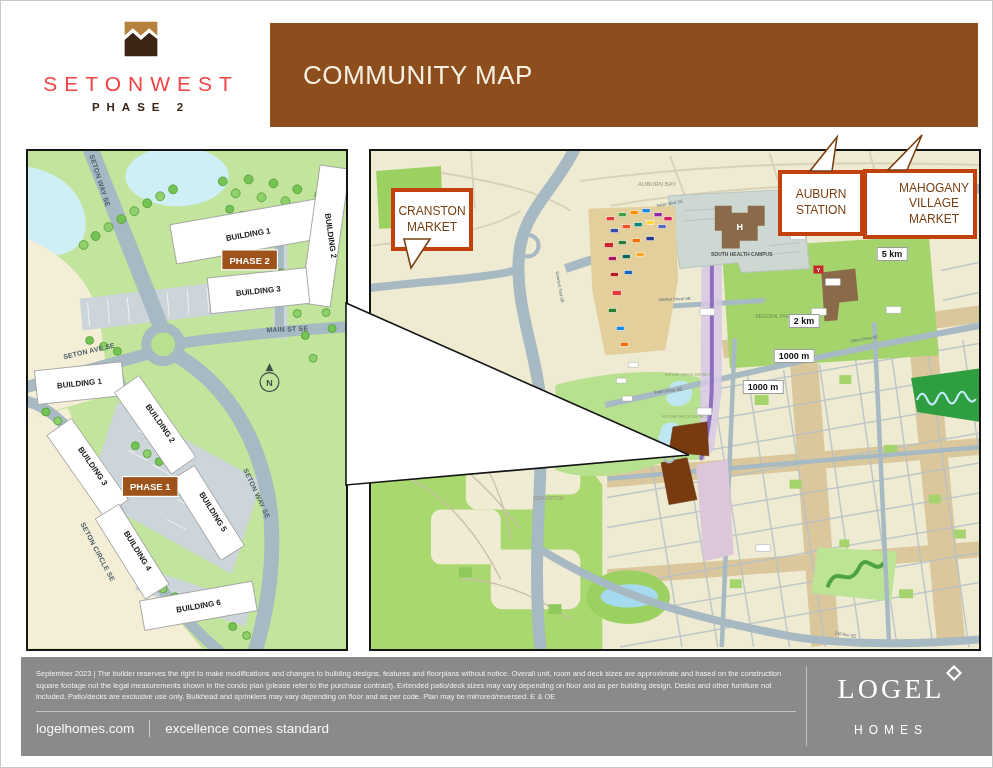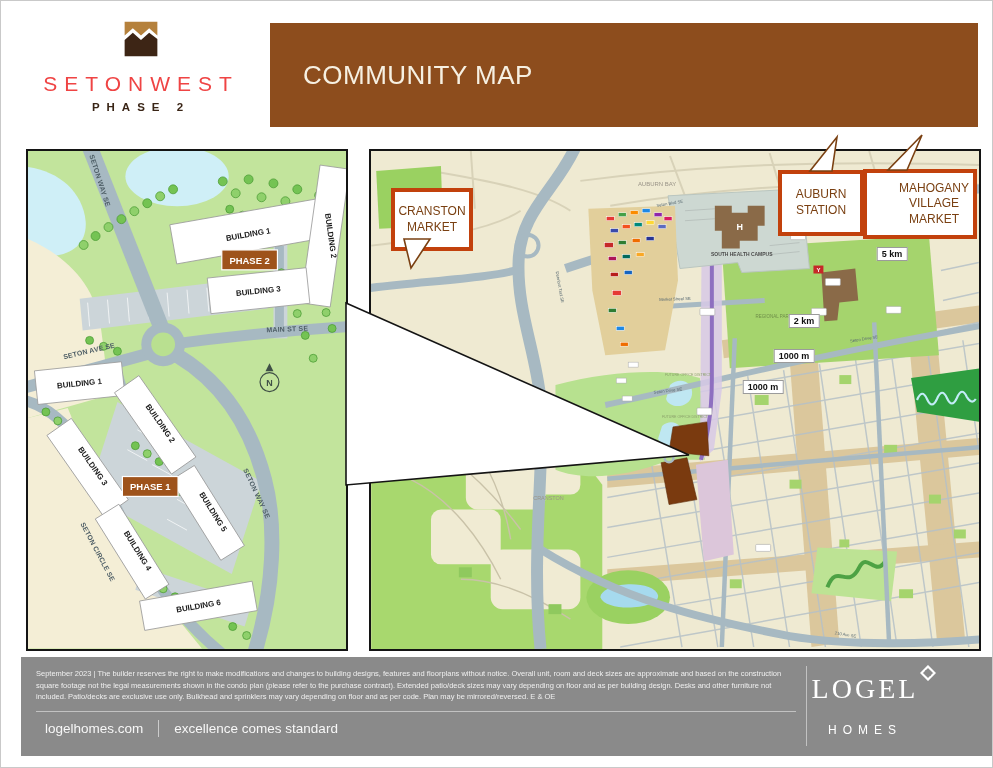--- a/index.html
+++ b/index.html
@@ -26,24 +26,24 @@
   .callout.c2{left:407px;top:19px;width:78px;height:58px;}
   .callout.c3{left:492px;top:18px;width:78px;height:62px;padding-left:28px;}
   .dist{position:absolute;transform:translate(-50%,-50%);background:#ffffff;border:1px solid #9b9b9b;
         color:#111;font-size:9px;font-weight:700;padding:1px 4px;white-space:nowrap;z-index:9;}
   
   .overlay{position:absolute;left:0;top:0;width:993px;height:768px;pointer-events:none;z-index:30;}
   
   .footer{position:absolute;left:20px;top:656px;width:957px;height:99px;background:#8a8a8a;padding-left:26px;}
   .disclaimer{position:absolute;left:15px;top:11px;width:758px;font-size:7.5px;line-height:1.55;color:#efefef;}
   .hline{position:absolute;left:15px;top:54px;width:760px;height:1px;background:#c2c2c2;}
-  .site-row{position:absolute;left:15px;top:63px;display:flex;align-items:center;color:#f7f7f7;font-size:13.5px;margin-left:9px;}
+  .site-row{position:absolute;left:15px;top:63px;display:flex;align-items:center;color:#f7f7f7;font-size:13.5px;}
   .site-row .sep{display:inline-block;width:1px;height:17px;background:#cccccc;margin:0 15px;}
   .vdivider{position:absolute;left:785px;top:9px;width:1px;height:80px;background:#c2c2c2;}
-  .logel{position:absolute;left:764px;top:16px;width:160px;text-align:center;color:#ffffff;}
+  .logel{position:absolute;left:790px;top:16px;width:160px;text-align:center;color:#ffffff;}
   .logel-name{font-family:"Liberation Serif",serif;font-size:28px;letter-spacing:3px;position:relative;display:inline-block;}
   .logel-diamond{position:absolute;right:-18px;top:-8px;}
   .logel-sub{margin-top:18px;font-size:12px;letter-spacing:6px;}
   
   text{font-family:"Liberation Sans",sans-serif;}
   .bl{font-size:8px;font-weight:700;fill:#1a1a1a;}
   .st{font-size:7px;font-weight:700;fill:#4e5e66;letter-spacing:.2px;}
   .badge-t{font-size:9.5px;font-weight:700;fill:#ffffff;}
   .rst{font-size:4.2px;fill:#5a6b73;}
   .area{fill:#9a9488;}

